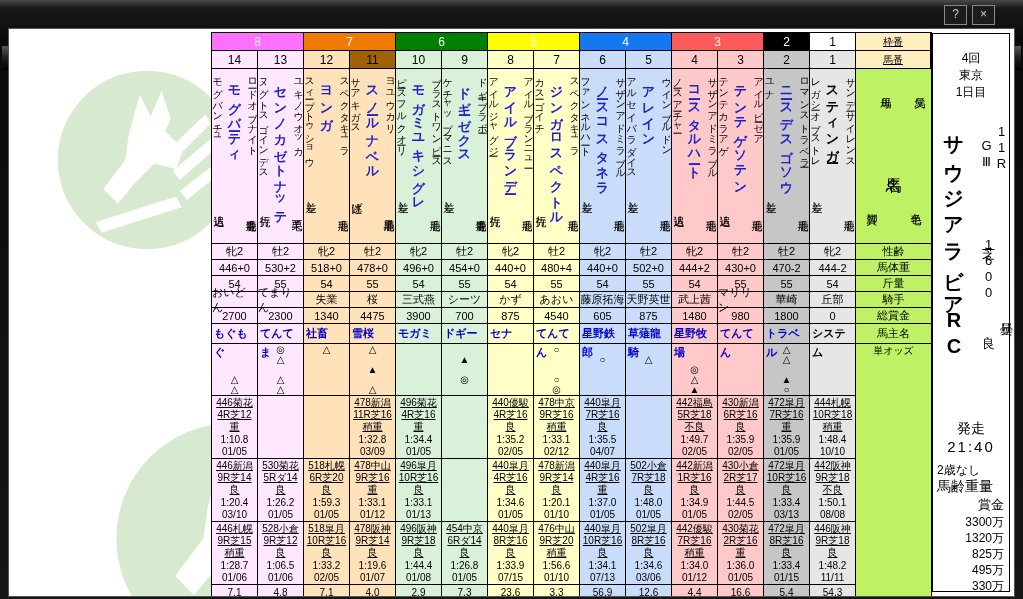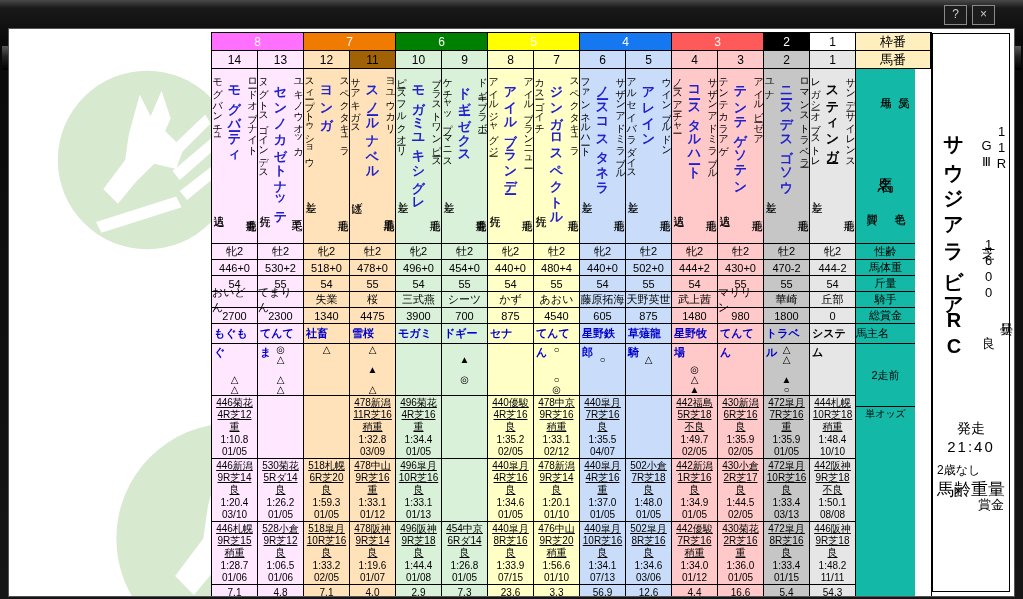--- a/index.html
+++ b/index.html
@@ -39,21 +39,21 @@
   .c14{height:14px;border-bottom:none !important;display:flex;align-items:center;justify-content:center;
        font-size:10px;}
   .v{writing-mode:vertical-rl;line-height:1;}
   .sire{position:absolute;top:2px;right:0;font-size:10px;}
   .dam{position:absolute;top:2px;left:0;font-size:10px;}
   .hname{position:absolute;top:8px;left:50%;transform:translateX(-50%);font-size:13px;font-weight:bold;
          letter-spacing:1px;}
   .rstyle{position:absolute;bottom:36px;left:1px;font-size:11px;}
   .coat{position:absolute;bottom:32px;right:1px;font-size:11px;}
   
-  .labc{font-size:13px;}
+  .labc{font-size:10px;text-decoration:underline;}
   .l-dam{position:absolute;top:20px;left:24px;font-size:11px;}
   .l-sire{position:absolute;top:20px;right:6px;font-size:11px;}
   .l-name{position:absolute;top:55%;left:50%;transform:translate(-50%,-50%);font-size:16px;}
   .l-style{position:absolute;bottom:38px;left:10px;font-size:11px;}
   .l-coat{position:absolute;bottom:38px;right:10px;font-size:11px;}
 
   
   .sidebar{position:absolute;right:4px;top:4px;width:78px;height:559px;background:#fff;
            border:1px solid #000;box-sizing:border-box;z-index:2;}
   .si-meet{position:absolute;top:16px;left:0;right:0;text-align:center;font-size:12px;line-height:17px;}
@@ -62,21 +62,21 @@
   .si-sub{position:absolute;writing-mode:vertical-rl;text-orientation:upright;font-size:13px;
           letter-spacing:1px;left:46px;}
   .si-no{top:90px;}
   .si-course{top:202px;}
   .si-wx{top:278px;}
   .si-sub span{display:block;}
   .si-gap{margin-top:14px;}
   .si-start{position:absolute;top:386px;left:0;right:0;text-align:center;font-size:14px;}
   .si-time{position:absolute;top:404px;left:0;right:0;text-align:center;font-size:15px;letter-spacing:2px;}
   .si-note1{position:absolute;top:428px;left:4px;font-size:12px;}
-  .si-note2{position:absolute;top:444px;left:4px;font-size:17px;}
+  .si-note2{position:absolute;top:444px;left:4px;font-size:14px;}
   .si-purse-label{position:absolute;top:462px;right:5px;font-size:13px;}
   .si-purses{position:absolute;top:480px;right:5px;font-size:12px;line-height:16px;text-align:right;}
 </style>
 </head>
 <body>
 
 <div class="frame"></div>
 
 <div class="titlebar">
   <span class="title">出馬表／馬券購入</span>
@@ -714,50 +714,61 @@
           </div>
       <div class="c63">
             <div class="rl u">446阪神</div>
             <div class="rl u">9R芝18</div>
             <div class="rl u">良</div>
             <div class="rl">1:48.2</div>
             <div class="rl">11/11</div>
           </div>
       <div class="c14">54.3</div>
     </div>
-        <div class="hcol" style="width:59px;border-right:none;background:#14b8a6">
+        <div class="hcol" style="width:75px;border-right:none;background:#bef264">
     <div class="ncell">
       <span class="v l-dam">母馬</span>
       <span class="v l-sire">父馬</span>
       <span class="v l-name">馬名</span>
       <span class="v l-style">脚質</span>
       <span class="v l-coat">毛色</span>
     </div>
     <div class="c16">性齢</div>
     <div class="c16">馬体重</div>
     <div class="c16">斤量</div>
     <div class="c16">騎手</div>
     <div class="c16">総賞金</div>
-    <div class="c20" style="text-align:left">馬主名</div>
-    <div class="c63" style="display:flex;align-items:center;justify-content:center">2走前</div>
+    <div class="c20" style="text-align:center">馬主名</div>
     <div class="c14">単オッズ</div>
   </div>
       </div>
     </div>
 
   <div class="sidebar">
+    <div class="si-meet">
+      <div>4回</div>
+      <div>東京</div>
+      <div>1日目</div>
+    </div>
     <div class="si-title">サウジアラビアRC</div>
     <div class="si-sub si-no">
       <span>11R</span>
       <span class="si-gap">GⅢ</span>
     </div>
     <div class="si-sub si-course">芝1600</div>
     <div class="si-sub si-wx">
       <span>曇り</span>
       <span class="si-gap">良</span>
     </div>
     <div class="si-start">発走</div>
     <div class="si-time">21:40</div>
     <div class="si-note1">2歳なし</div>
     <div class="si-note2">馬齢重量</div>
     <div class="si-purse-label">賞金</div>
+    <div class="si-purses">
+      <div>3300万</div>
+      <div>1320万</div>
+      <div>825万</div>
+      <div>495万</div>
+      <div>330万</div>
+    </div>
   </div>
 </div>
 
 </body></html>

